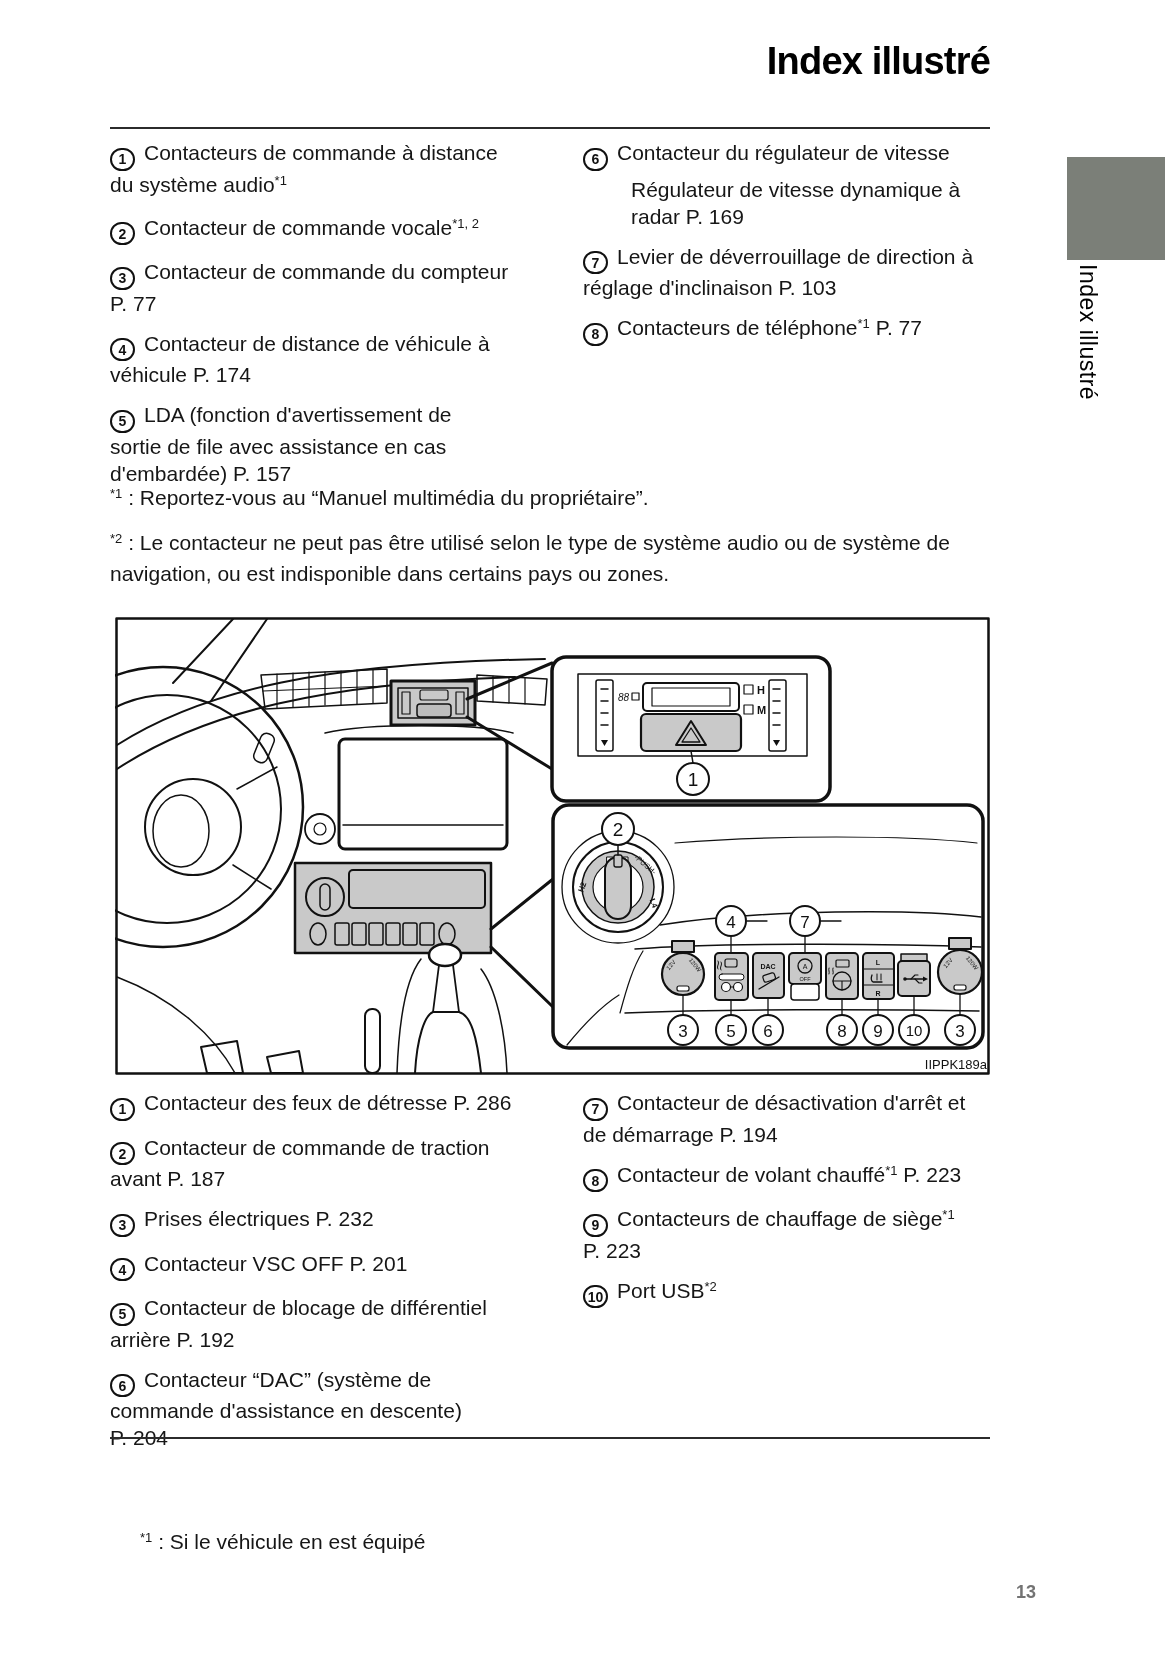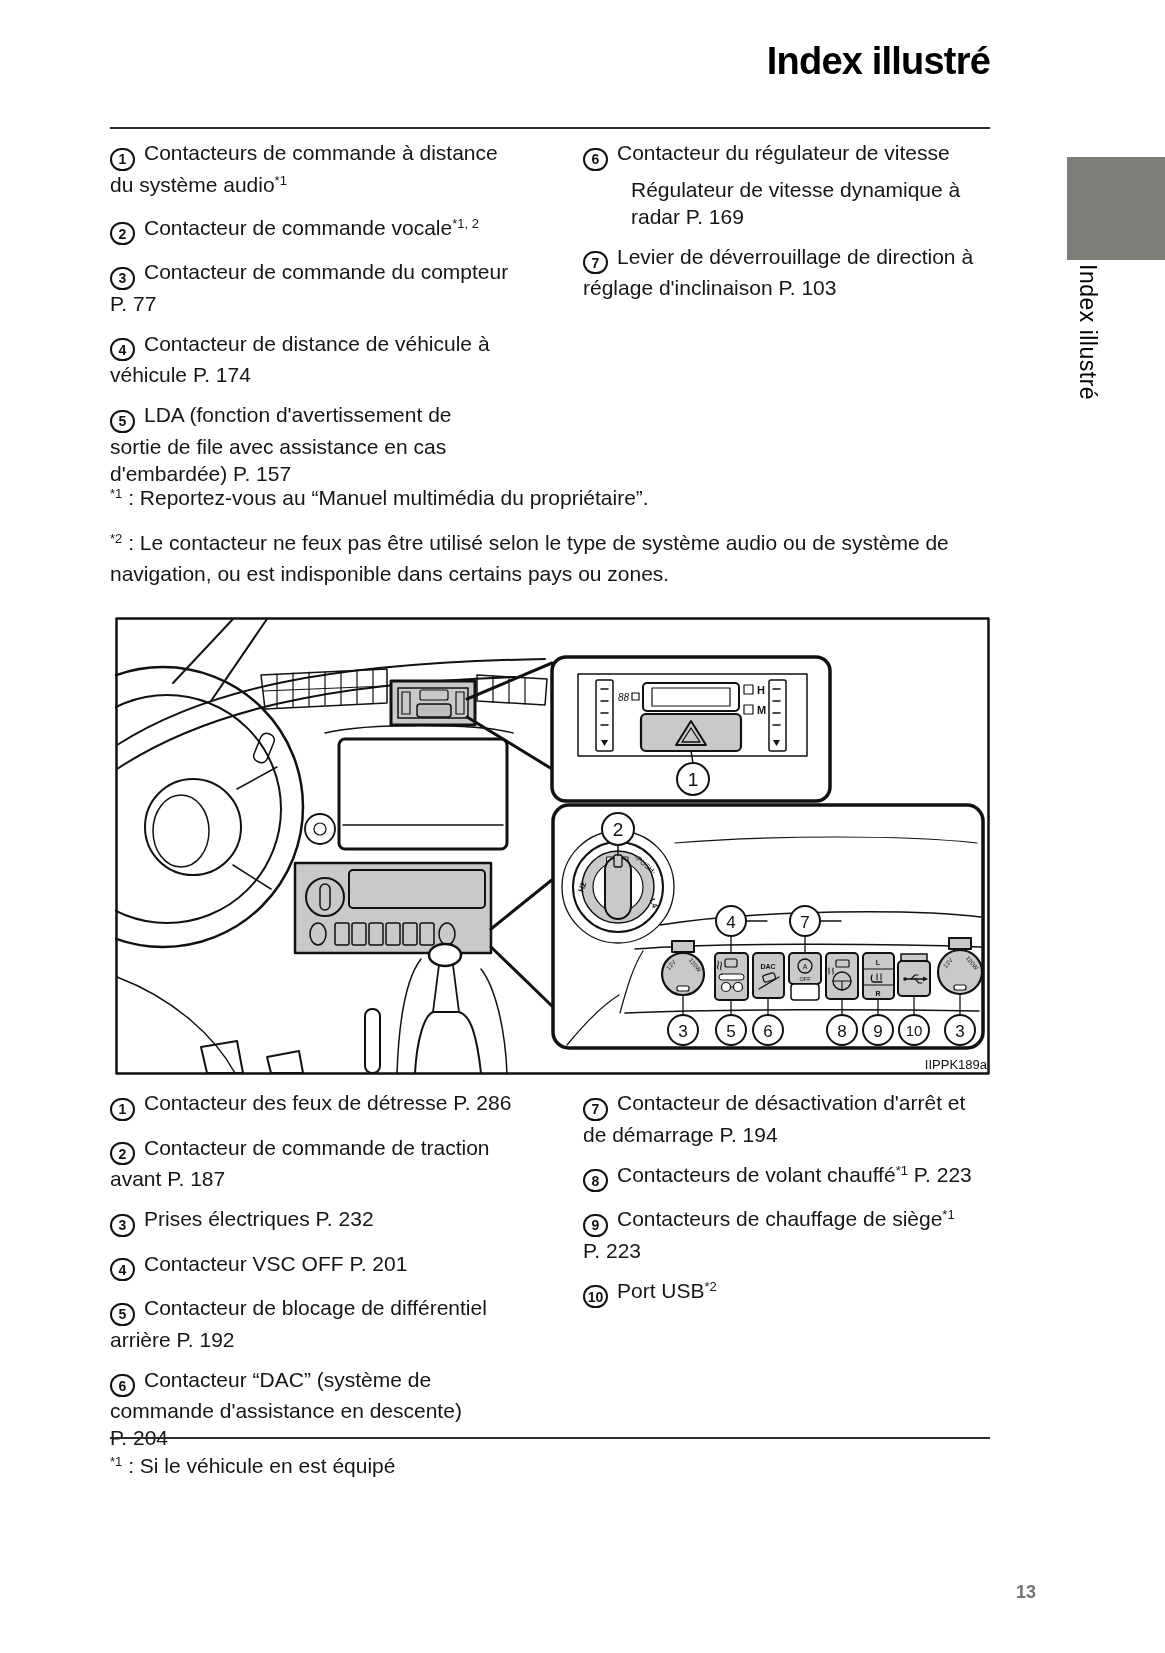--- a/index.html
+++ b/index.html
@@ -20,21 +20,21 @@
   #bottom-right{left:583px;top:1089px;width:410px;}
   .item{margin:0 0 13px 0;}
   .num{display:inline-flex;align-items:center;justify-content:center;
        min-width:19px;height:19px;padding:0 1px;border:2px solid #111;border-radius:12px;
        font-size:14px;font-weight:bold;line-height:1;margin-right:9px;vertical-align:-4px;color:#111;}
   .t{white-space:pre-line;}
   .sp{font-size:13px;position:relative;top:-7px;}
   .sub{display:block;margin-left:48px;margin-top:5px;}
   .fnotes{position:absolute;left:110px;font-size:21px;line-height:28px;}
   #fn-top{top:484px;width:884px;}
-  #fn-bottom{top:1452px;width:884px;}
+  #fn-bottom{top:1528px;width:884px;margin-left:30px;}
   .fn{margin:0 0 14px 0;}
   .pageno{position:absolute;left:1016px;top:1582px;font-size:18px;font-weight:bold;color:#737373;}
   #illu{position:absolute;left:115px;top:617px;}
   svg{font-family:"Liberation Sans",sans-serif;}
   svg text{fill:#111;stroke:none;}
 </style>
 </head>
 <body>
 
 <div class="page">
@@ -55,25 +55,26 @@
     <p class="item"><span class="num">5</span><span class="t">LDA (fonction d'avertissement de
 sortie de file avec assistance en cas
 d'embardée) P. 157</span></p>
   </div>
 
   <div class="col" id="top-right">
     <p class="item"><span class="num">6</span><span class="t">Contacteur du régulateur de vitesse</span><span class="sub t">Régulateur de vitesse dynamique à
 radar P. 169</span></p>
     <p class="item"><span class="num">7</span><span class="t">Levier de déverrouillage de direction à
 réglage d'inclinaison P. 103</span></p>
+    <p class="item"><span class="num">8</span><span class="t">Contacteurs de téléphone</span><span class="sp">*1</span><span class="t"> P. 77</span></p>
   </div>
 
   <div class="fnotes" id="fn-top">
     <p class="fn"><span class="sp">*1</span><span class="t"> : Reportez-vous au “Manuel multimédia du propriétaire”.</span></p>
-    <p class="fn"><span class="sp">*2</span><span class="t"> : Le contacteur ne feux pas être utilisé selon le type de système audio ou de système de
+    <p class="fn"><span class="sp">*2</span><span class="t"> : Le contacteur ne peut pas être utilisé selon le type de système audio ou de système de
 navigation, ou est indisponible dans certains pays ou zones.</span></p>
   </div>
 
   <div id="illu">
   <svg width="875" height="458" viewBox="0 0 875 458">
     <g fill="none" stroke="#111" stroke-width="2" stroke-linecap="round" stroke-linejoin="round">
 
       <rect x="1.5" y="1.5" width="872" height="455" fill="#fff" stroke-width="2.5"></rect>
 
       <g>
@@ -311,21 +312,21 @@
     <p class="item"><span class="num">5</span><span class="t">Contacteur de blocage de différentiel
 arrière P. 192</span></p>
     <p class="item"><span class="num">6</span><span class="t">Contacteur “DAC” (système de
 commande d'assistance en descente)
 P. 204</span></p>
   </div>
 
   <div class="col" id="bottom-right">
     <p class="item"><span class="num">7</span><span class="t">Contacteur de désactivation d'arrêt et
 de démarrage P. 194</span></p>
-    <p class="item"><span class="num">8</span><span class="t">Contacteurs de volant chauffé</span><span class="sp">*1</span><span class="t"> P. 223</span></p>
+    <p class="item"><span class="num">8</span><span class="t">Contacteur de volant chauffé</span><span class="sp">*1</span><span class="t"> P. 223</span></p>
     <p class="item"><span class="num">9</span><span class="t">Contacteurs de chauffage de siège</span><span class="sp">*1</span><span class="t">
 P. 223</span></p>
     <p class="item"><span class="num">10</span><span class="t">Port USB</span><span class="sp">*2</span></p>
   </div>
 
   <div class="rule" id="rule-bottom"></div>
 
   <div class="fnotes" id="fn-bottom">
     <p class="fn"><span class="sp">*1</span><span class="t"> : Si le véhicule en est équipé</span></p>
   </div>

